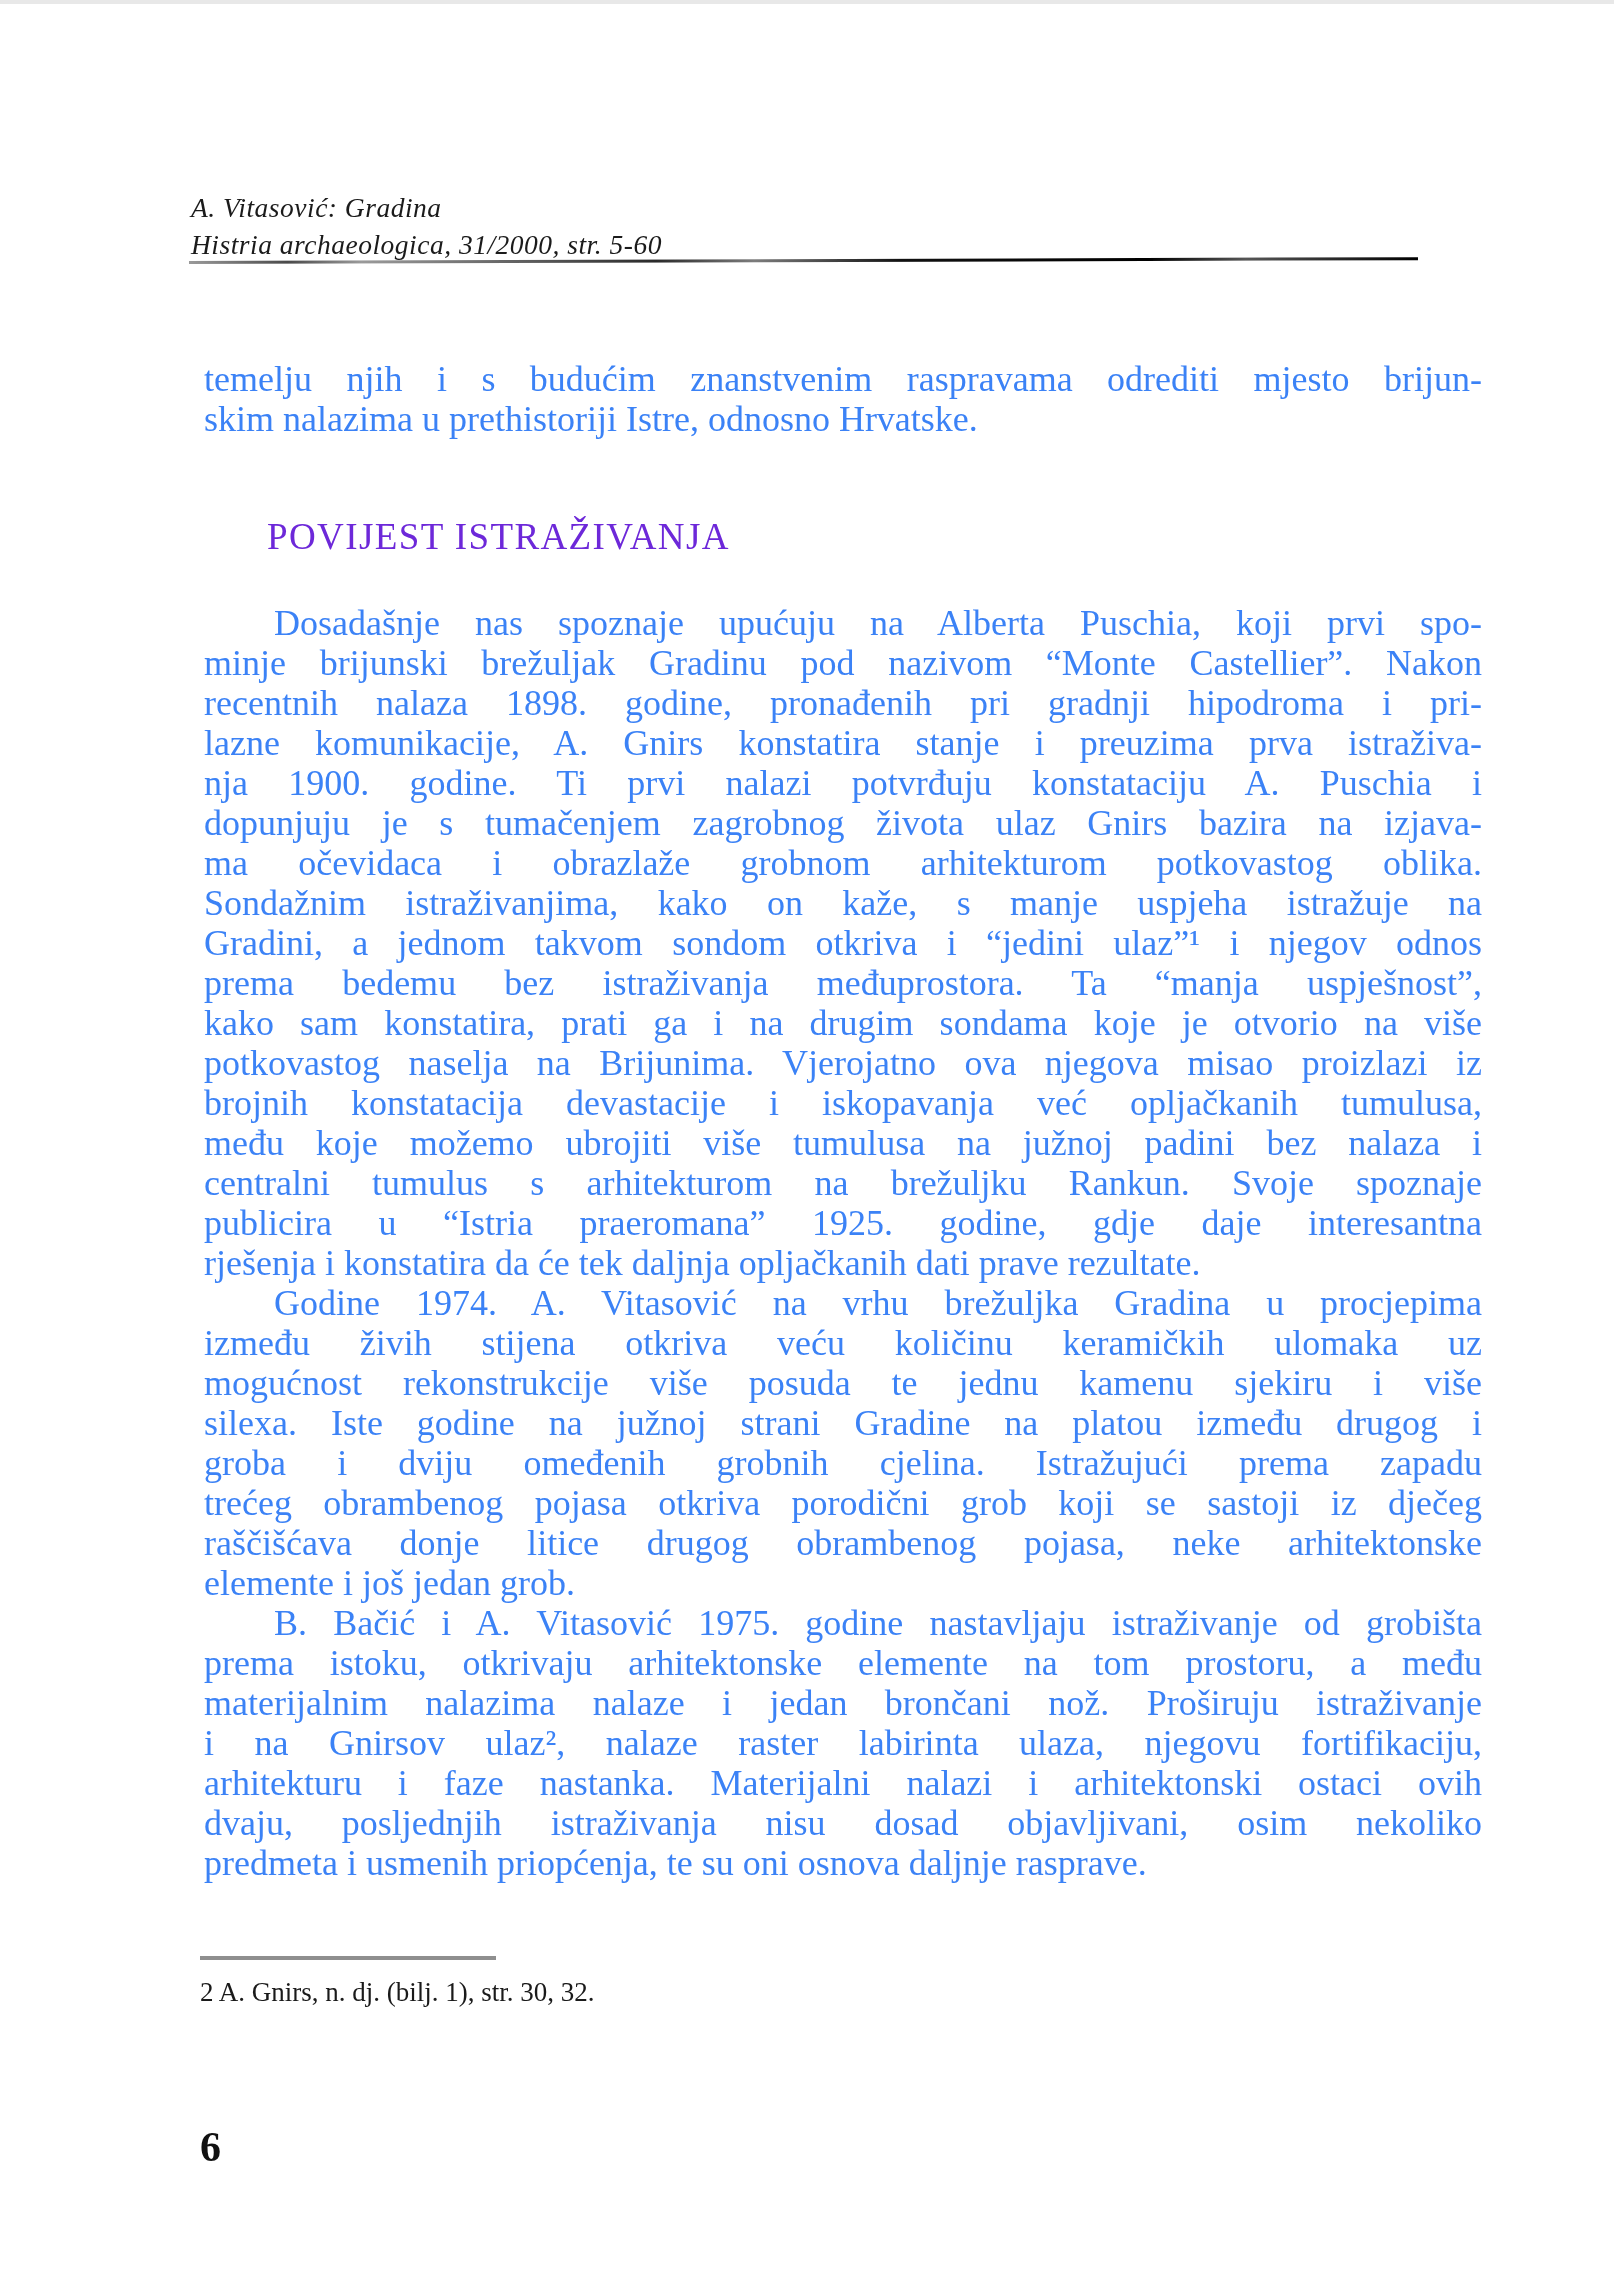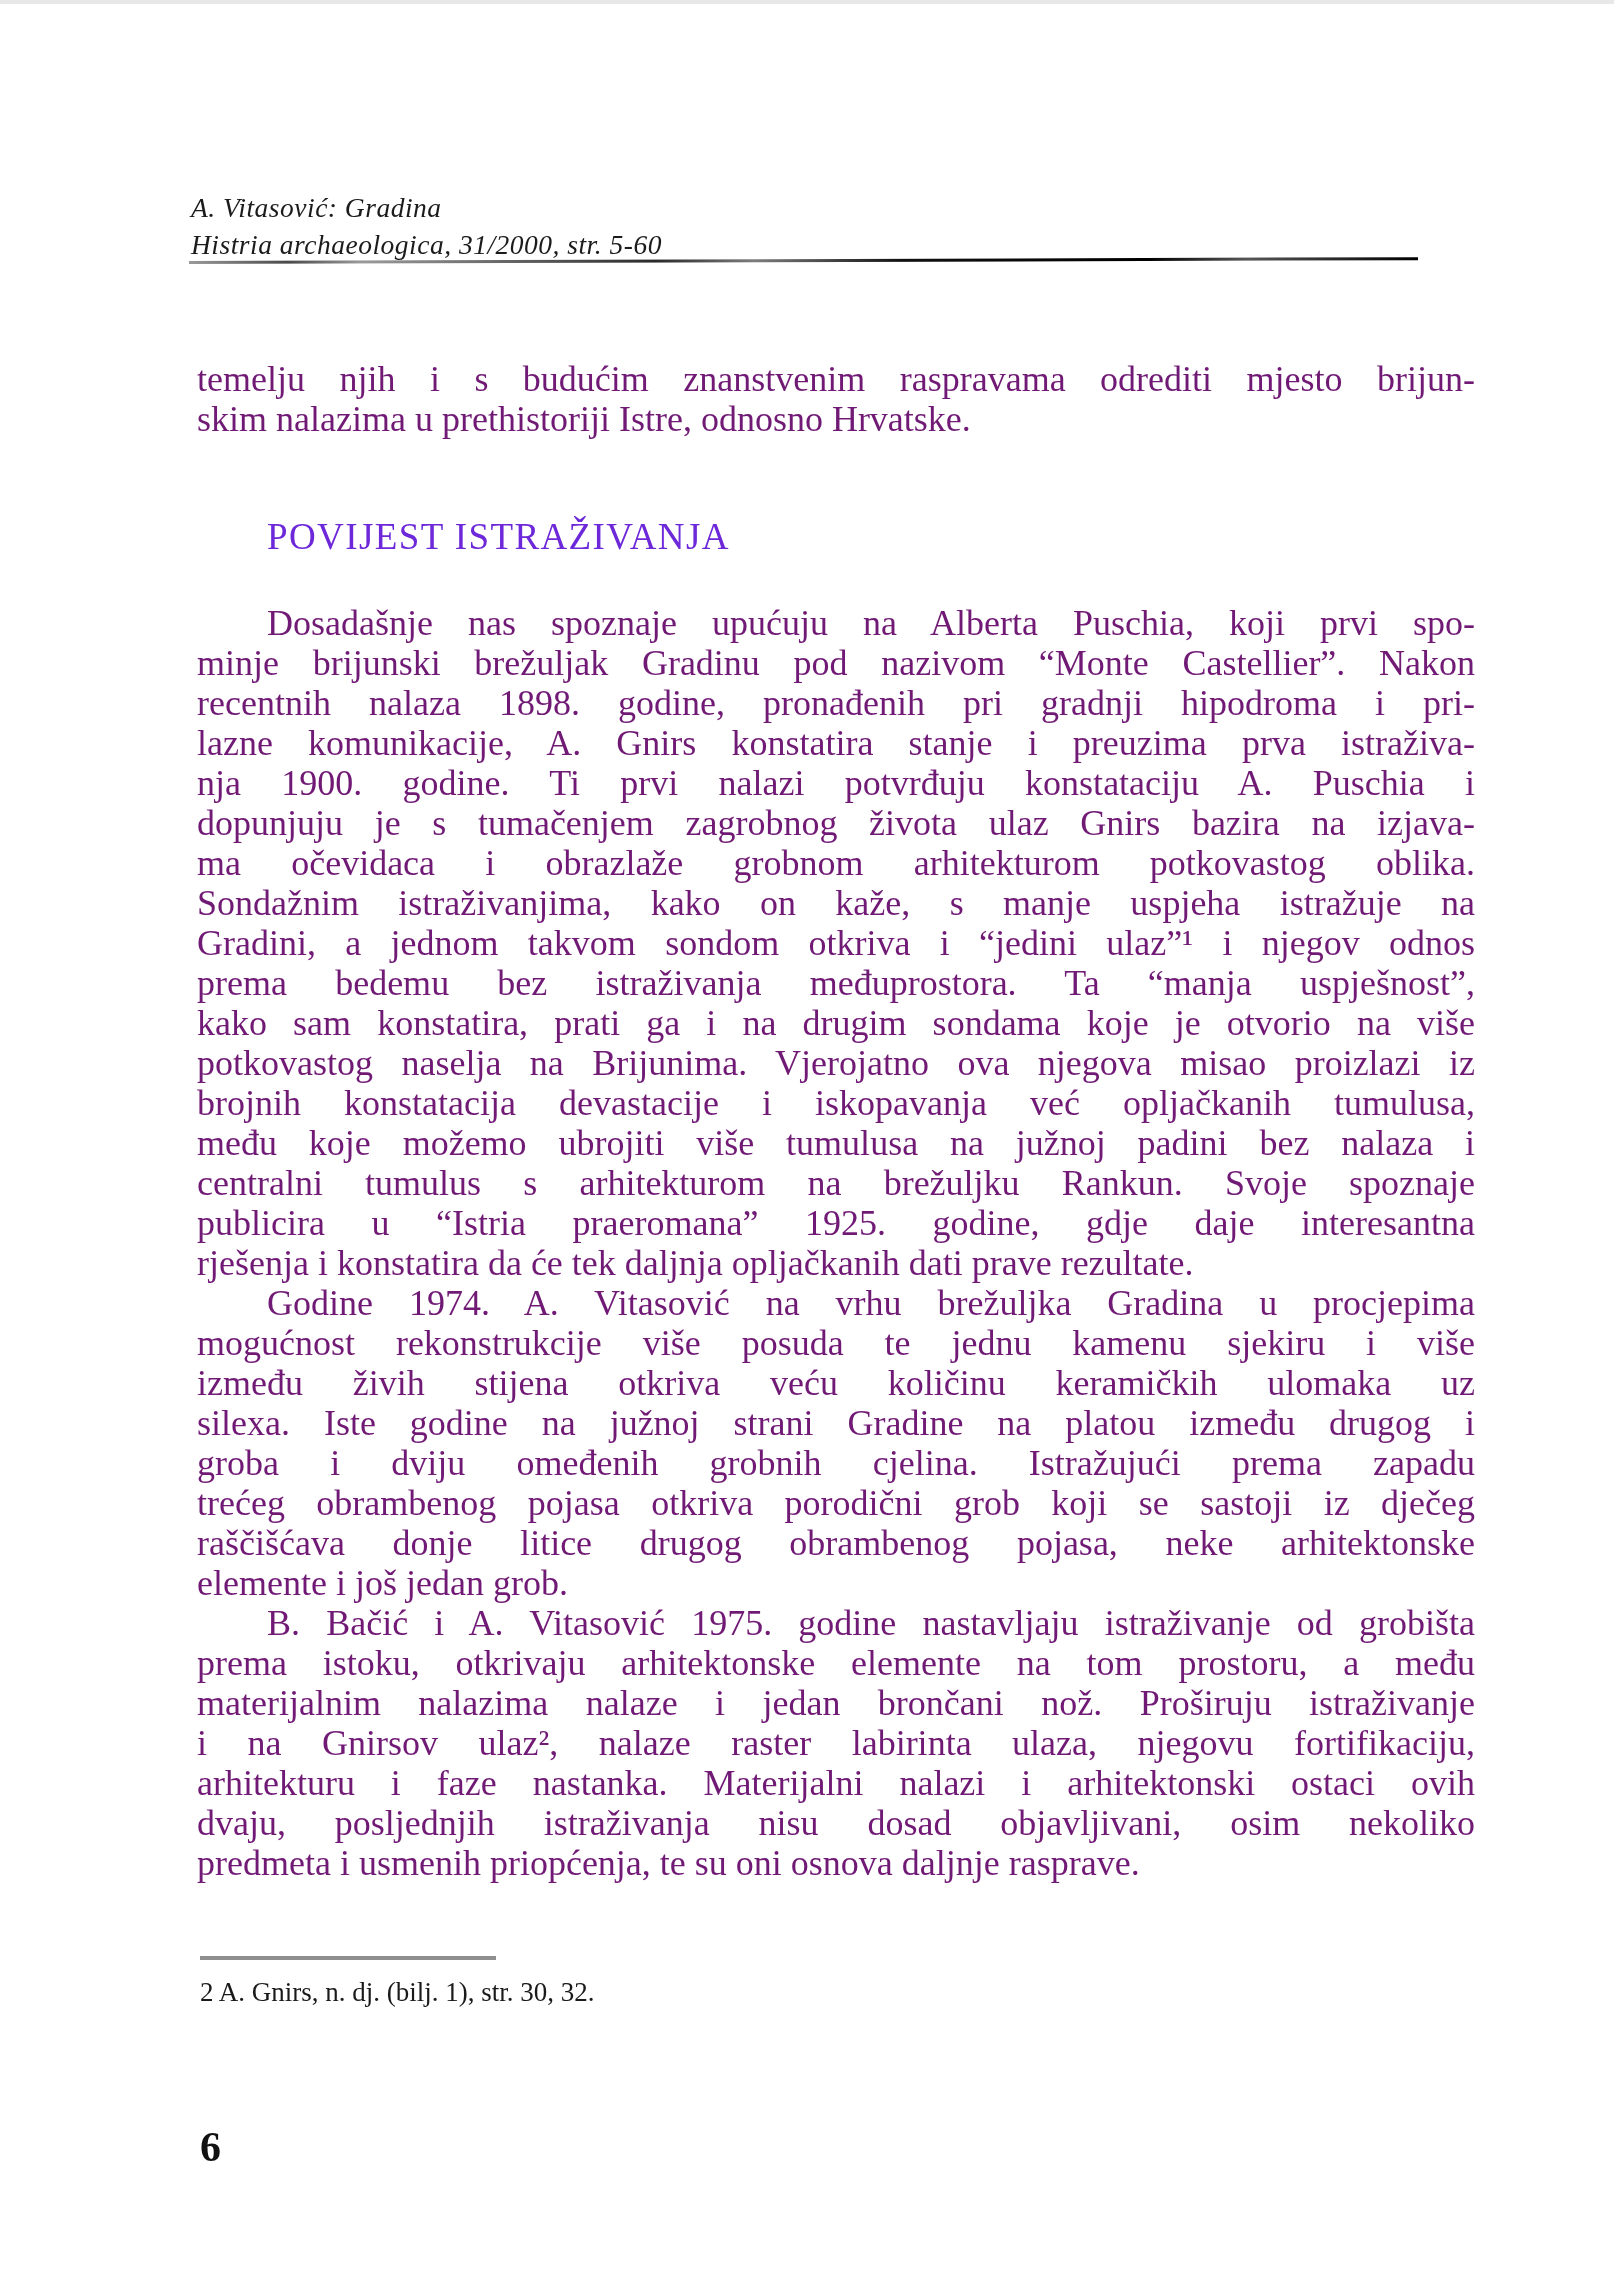--- a/index.html
+++ b/index.html
@@ -38,24 +38,24 @@
     background: linear-gradient(to right,
       #9a9a9a 0%, #4a4a4a 8%, #9a9a9a 14%, #6a6a6a 25%,
       #2a2a2a 38%, #7c7c7c 46%, #111 58%, #000 78%, #555 86%, #000 100%);
     transform: rotate(-0.18deg);
     transform-origin: left center;
   }
 
   
   .body-text {
     position: absolute;
-    left: 197px;
+    left: 204px;
     width: 1278px;
     font-size: 36px;
-    color: #701a75;
+    color: #3b82f6;
   }
   #para-continued { top: 355px; }
   #paragraphs     { top: 599px; }
   .line {
     line-height: 40px;
     text-align: justify;
     text-align-last: justify;
     text-justify: inter-word;
   }
   .line.last   { text-align-last: left; }
@@ -133,22 +133,22 @@
       <div class="line">Gradini, a jednom takvom sondom otkriva i “jedini ulaz”¹ i njegov odnos</div>
       <div class="line">prema bedemu bez istraživanja međuprostora. Ta “manja uspješnost”,</div>
       <div class="line">kako sam konstatira, prati ga i na drugim sondama koje je otvorio na više</div>
       <div class="line">potkovastog naselja na Brijunima. Vjerojatno ova njegova misao proizlazi iz</div>
       <div class="line">brojnih konstatacija devastacije i iskopavanja već opljačkanih tumulusa,</div>
       <div class="line">među koje možemo ubrojiti više tumulusa na južnoj padini bez nalaza i</div>
       <div class="line">centralni tumulus s arhitekturom na brežuljku Rankun. Svoje spoznaje</div>
       <div class="line">publicira u “Istria praeromana” 1925. godine, gdje daje interesantna</div>
       <div class="line last">rješenja i konstatira da će tek daljnja opljačkanih dati prave rezultate.</div>
       <div class="line indent">Godine 1974. A. Vitasović na vrhu brežuljka Gradina u procjepima</div>
+      <div class="line">između živih stijena otkriva veću količinu keramičkih ulomaka uz</div>
       <div class="line">mogućnost rekonstrukcije više posuda te jednu kamenu sjekiru i više</div>
-      <div class="line">između živih stijena otkriva veću količinu keramičkih ulomaka uz</div>
       <div class="line">silexa. Iste godine na južnoj strani Gradine na platou između drugog i</div>
       <div class="line">groba i dviju omeđenih grobnih cjelina. Istražujući prema zapadu</div>
       <div class="line">trećeg obrambenog pojasa otkriva porodični grob koji se sastoji iz dječeg</div>
       <div class="line">raščišćava donje litice drugog obrambenog pojasa, neke arhitektonske</div>
       <div class="line last">elemente i još jedan grob.</div>
       <div class="line indent">B. Bačić i A. Vitasović 1975. godine nastavljaju istraživanje od grobišta</div>
       <div class="line">prema istoku, otkrivaju arhitektonske elemente na tom prostoru, a među</div>
       <div class="line">materijalnim nalazima nalaze i jedan brončani nož. Proširuju istraživanje</div>
       <div class="line">i na Gnirsov ulaz², nalaze raster labirinta ulaza, njegovu fortifikaciju,</div>
       <div class="line">arhitekturu i faze nastanka. Materijalni nalazi i arhitektonski ostaci ovih</div>

